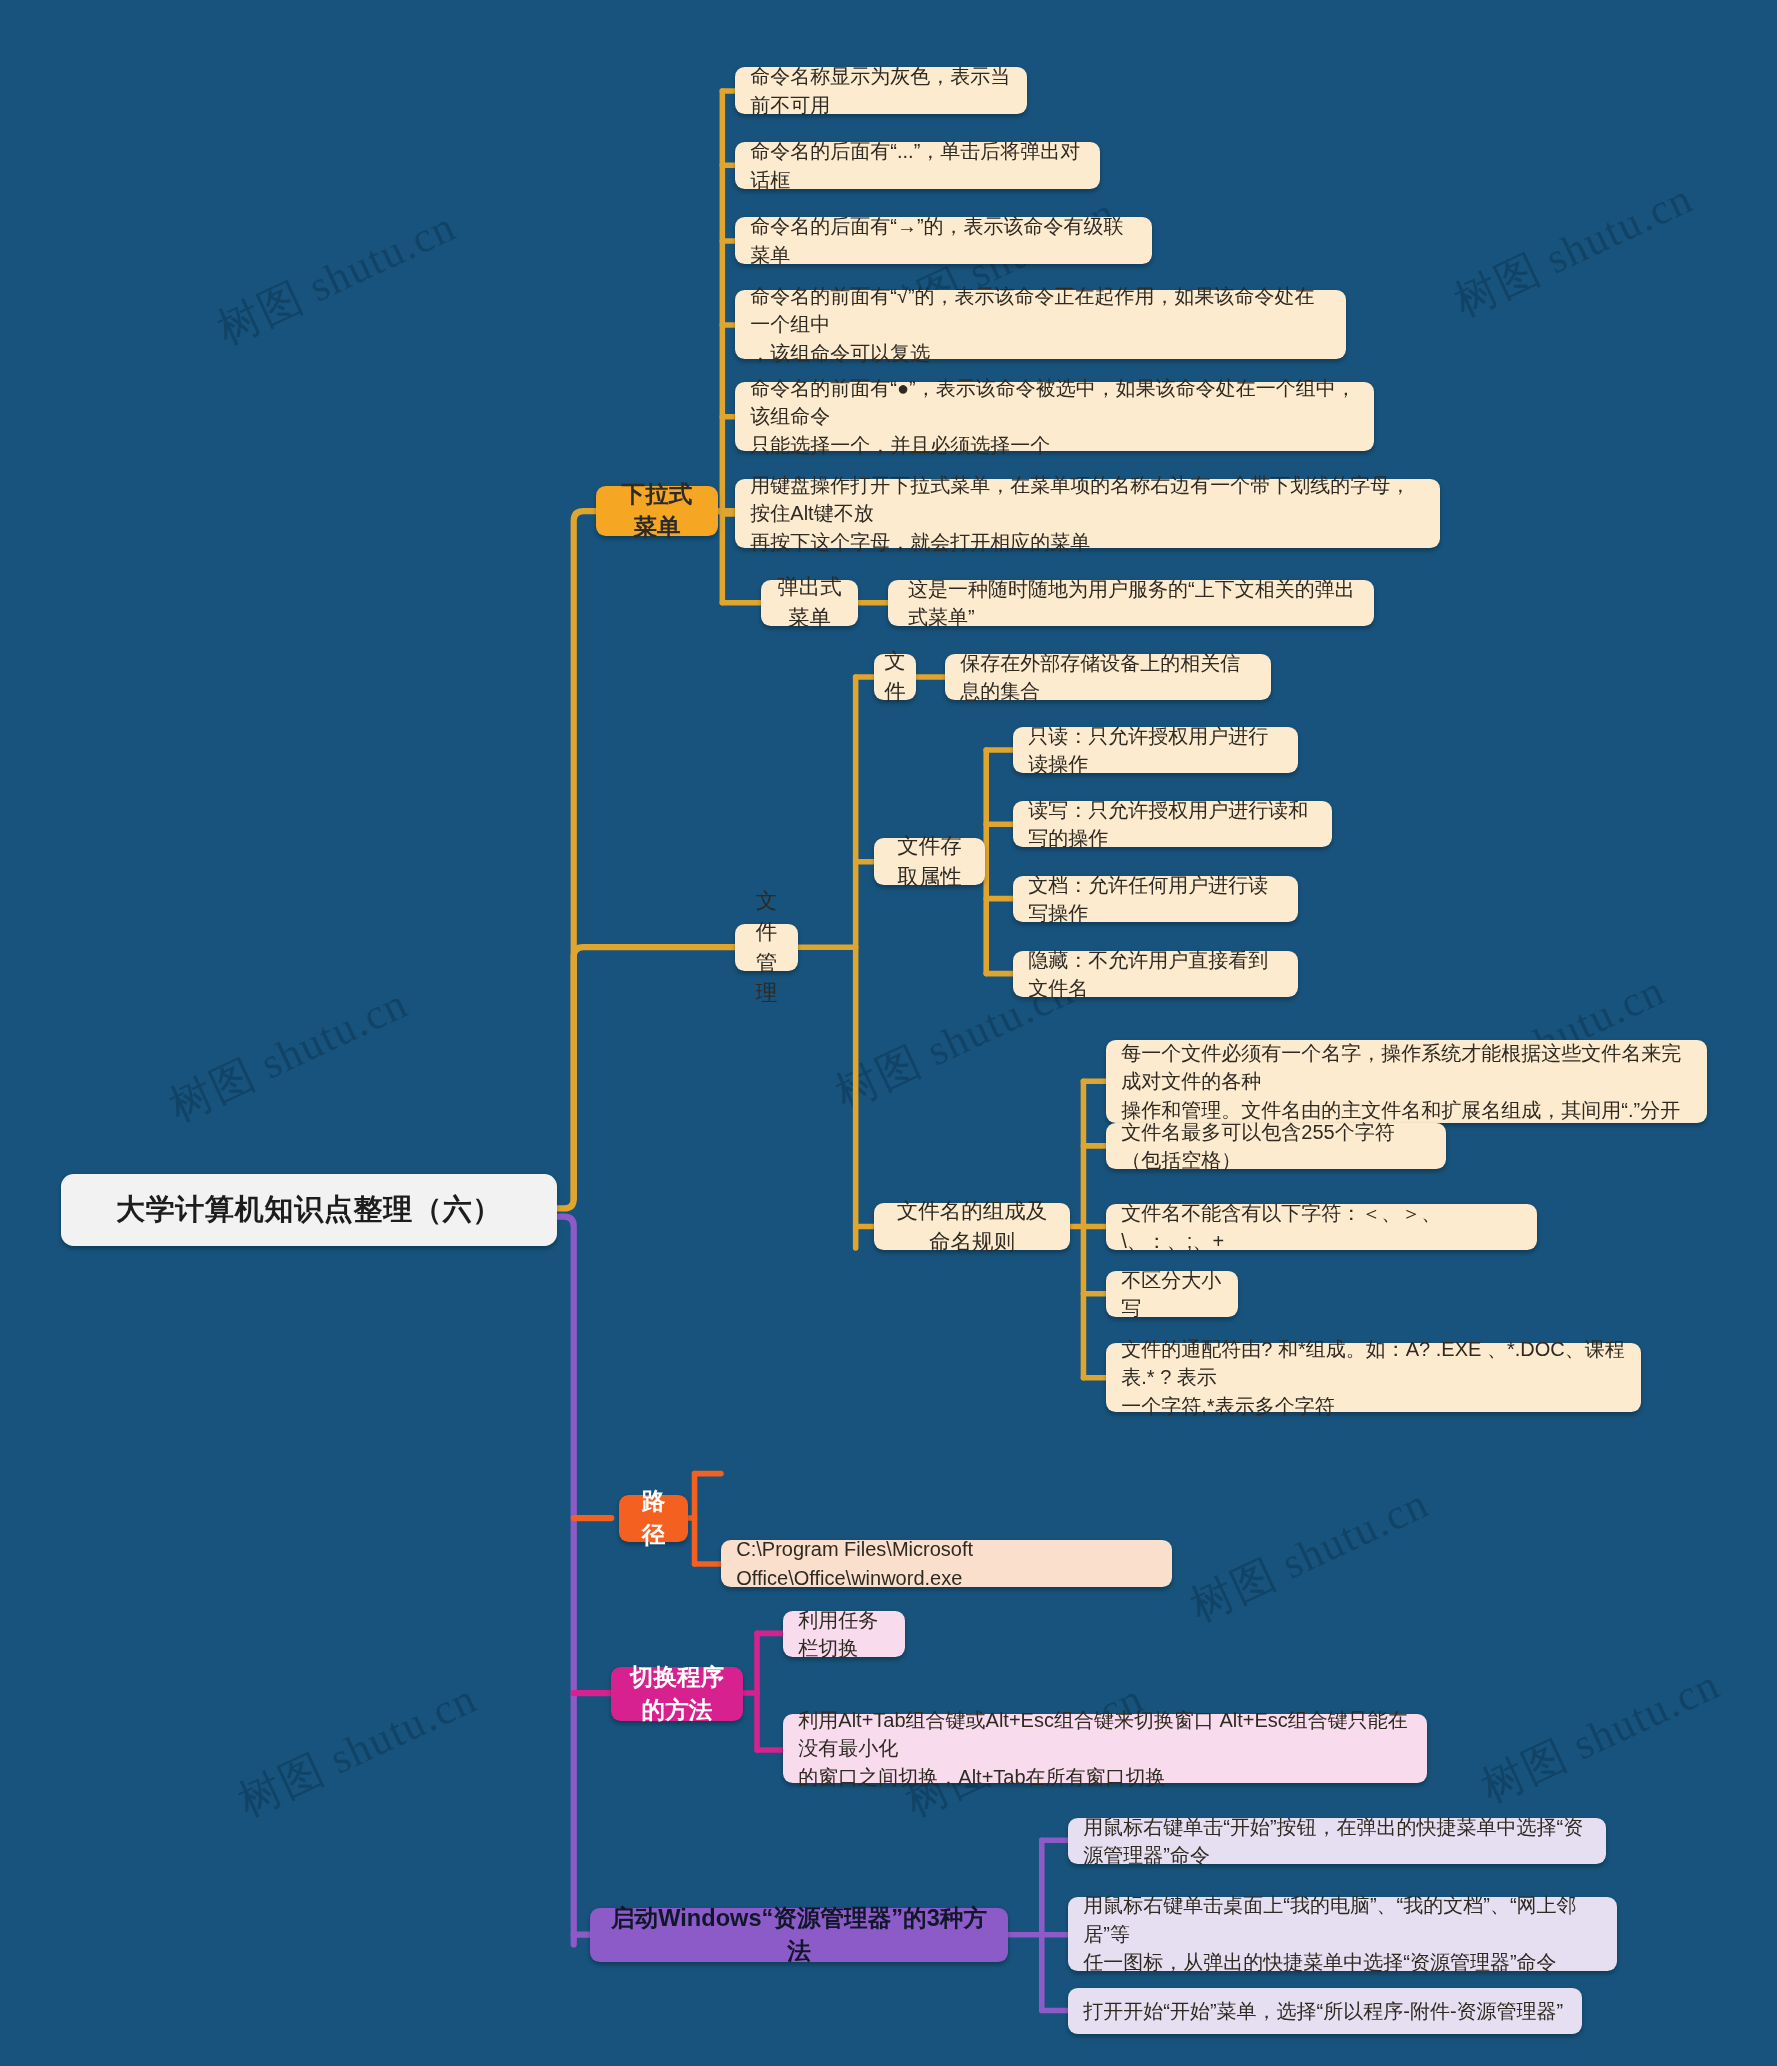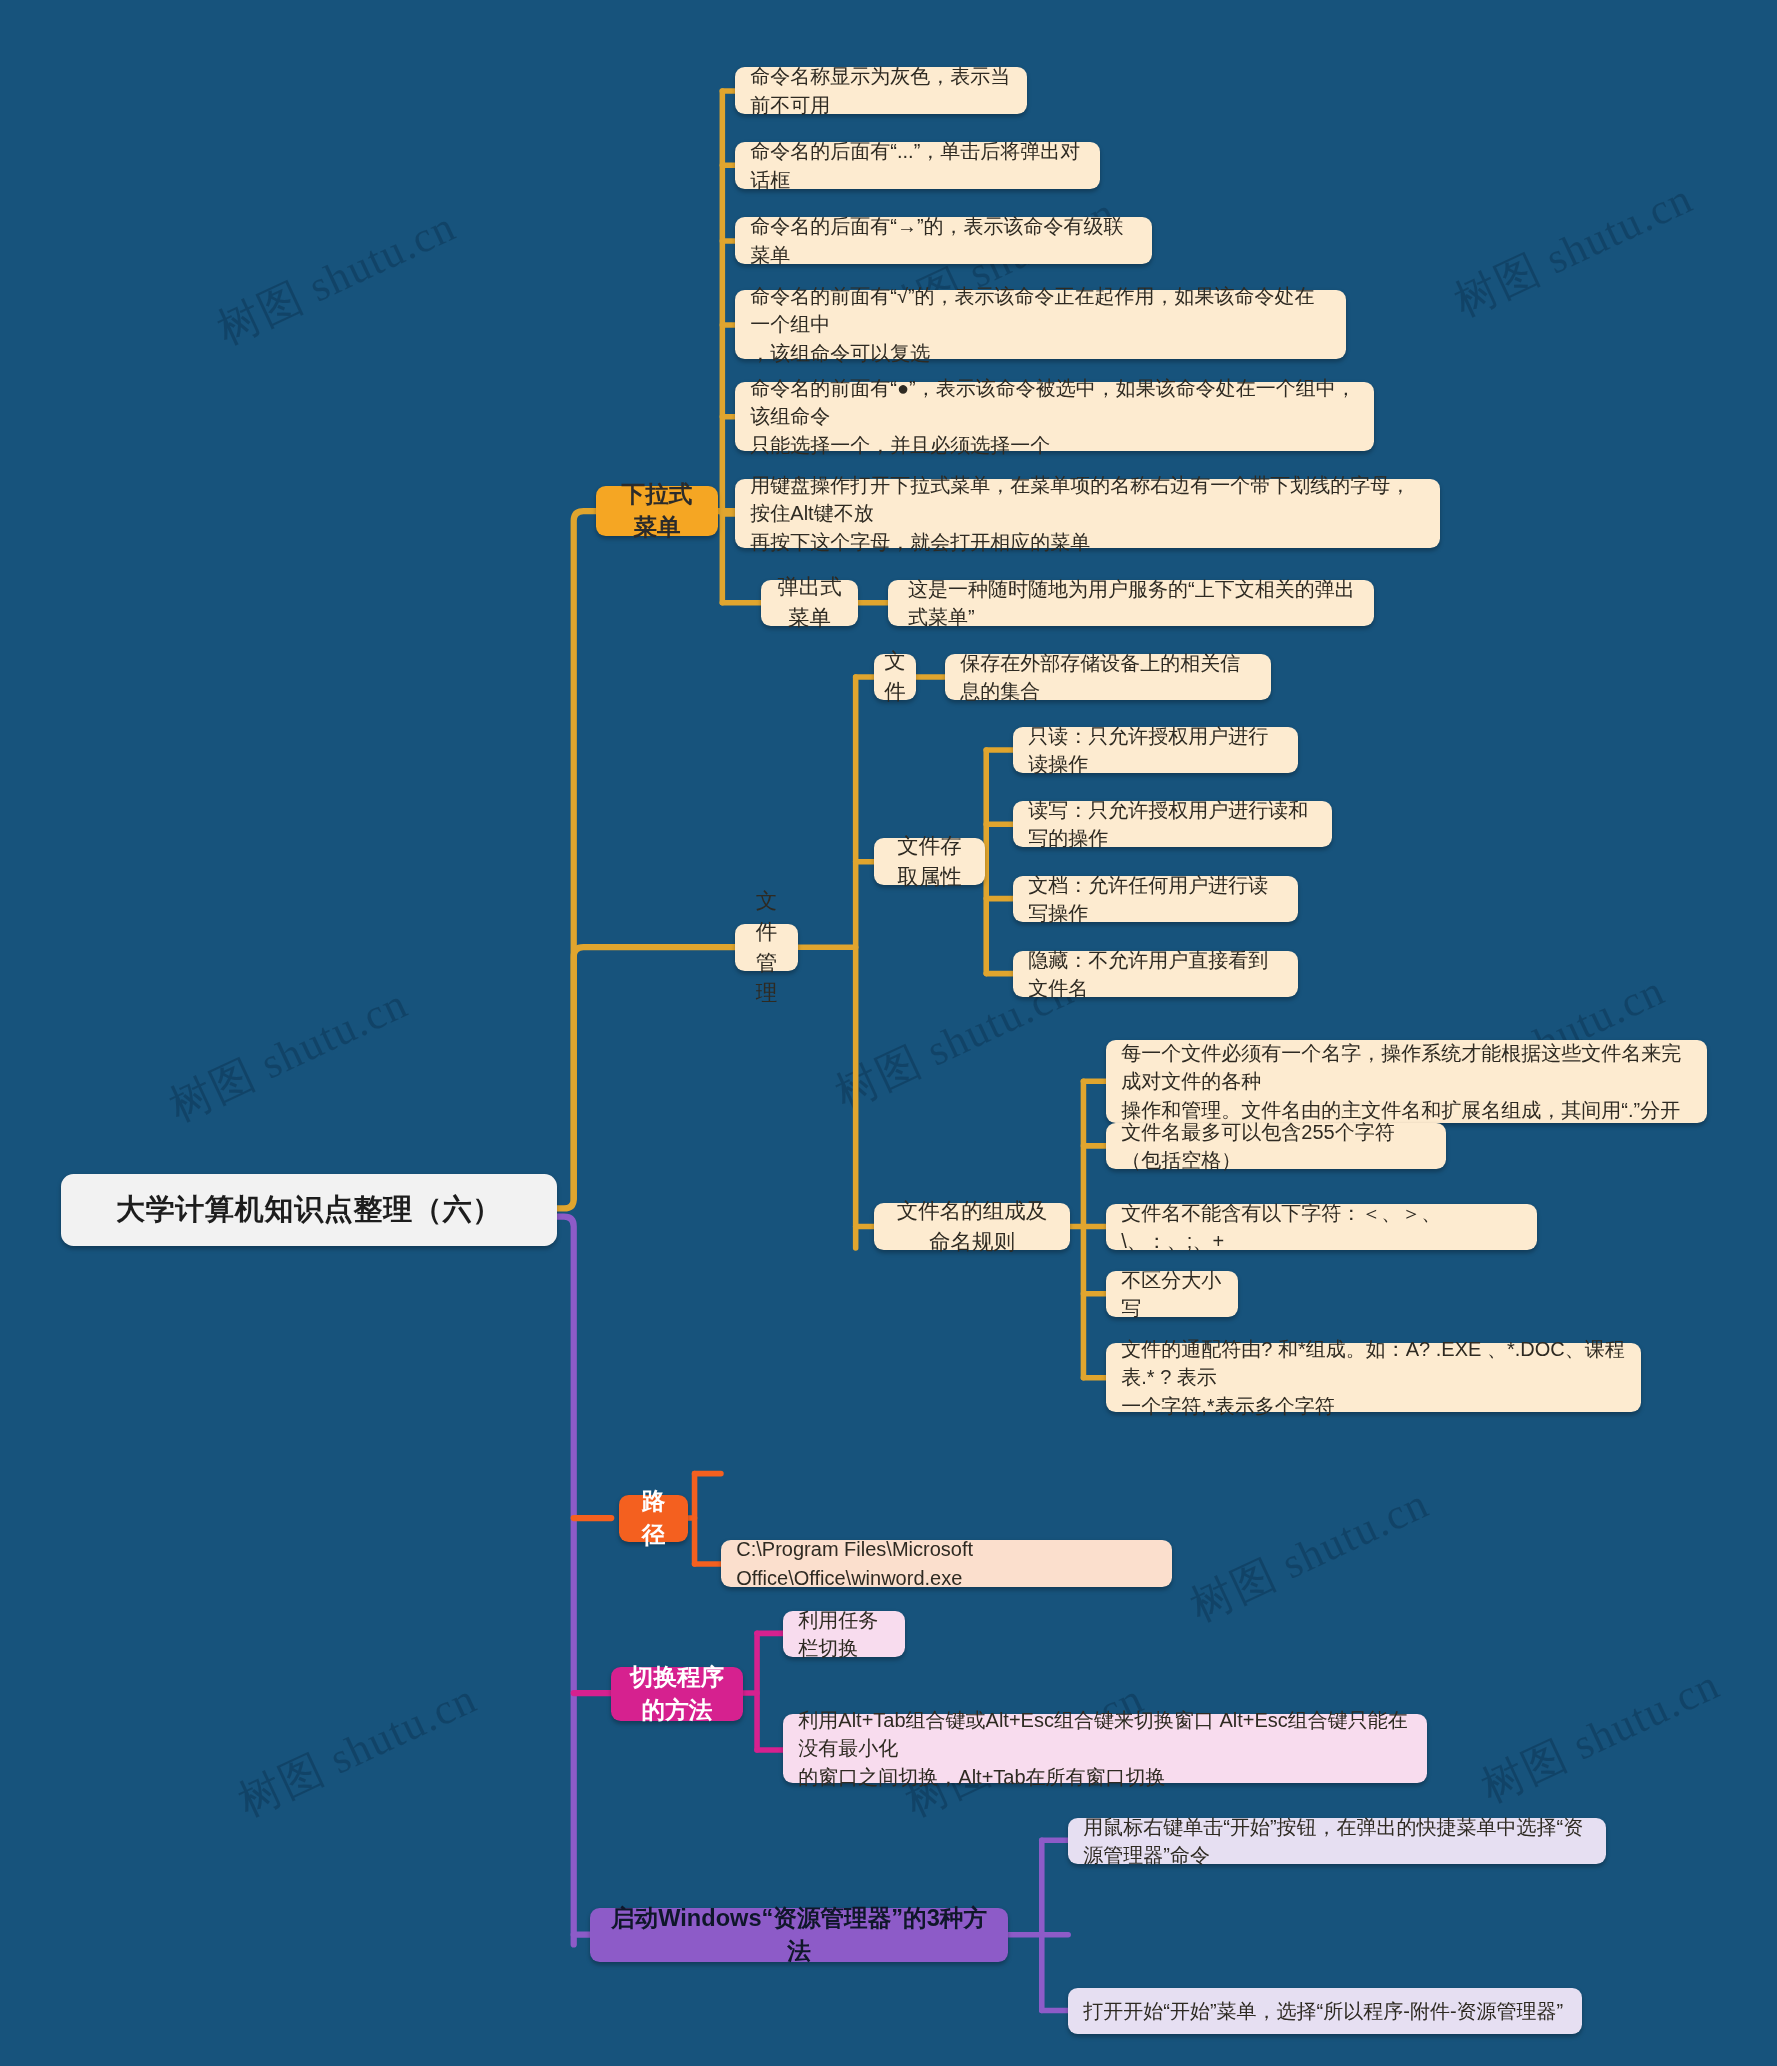--- a/index.html
+++ b/index.html
@@ -187,16 +187,18 @@
   <div class="node n-red" style="left:611px;top:1495px;width:69px;height:47px;margin-left:8px;">路径</div>
   <div class="node n-peach" style="left:721px;top:1540px;width:451px;height:47px;">C:\Program Files\Microsoft Office\Office\winword.exe</div>
 
   <div class="node n-magenta" style="left:611px;top:1667px;width:132px;height:54px;">切换程序的方法</div>
   <div class="node n-pink" style="left:783px;top:1611px;width:122px;height:46px;">利用任务栏切换</div>
   <div class="node n-pink" style="left:783px;top:1714px;width:644px;height:69px;">利用Alt+Tab组合键或Alt+Esc组合键来切换窗口 Alt+Esc组合键只能在没有最小化
 的窗口之间切换，Alt+Tab在所有窗口切换</div>
 
   <div class="node n-purple" style="left:590px;top:1908px;width:418px;height:54px;">启动Windows“资源管理器”的3种方法</div>
   <div class="node n-lav" style="left:1068px;top:1818px;width:538px;height:46px;">用鼠标右键单击“开始”按钮，在弹出的快捷菜单中选择“资源管理器”命令</div>
+  <div class="node n-lav" style="left:1068px;top:1897px;width:549px;height:74px;">用鼠标右键单击桌面上“我的电脑”、“我的文档”、“网上邻居”等
+任一图标，从弹出的快捷菜单中选择“资源管理器”命令</div>
   <div class="node n-lav" style="left:1068px;top:1988px;width:514px;height:46px;">打开开始“开始”菜单，选择“所以程序-附件-资源管理器”</div>
 
 </div>
 
 
 </body></html>

